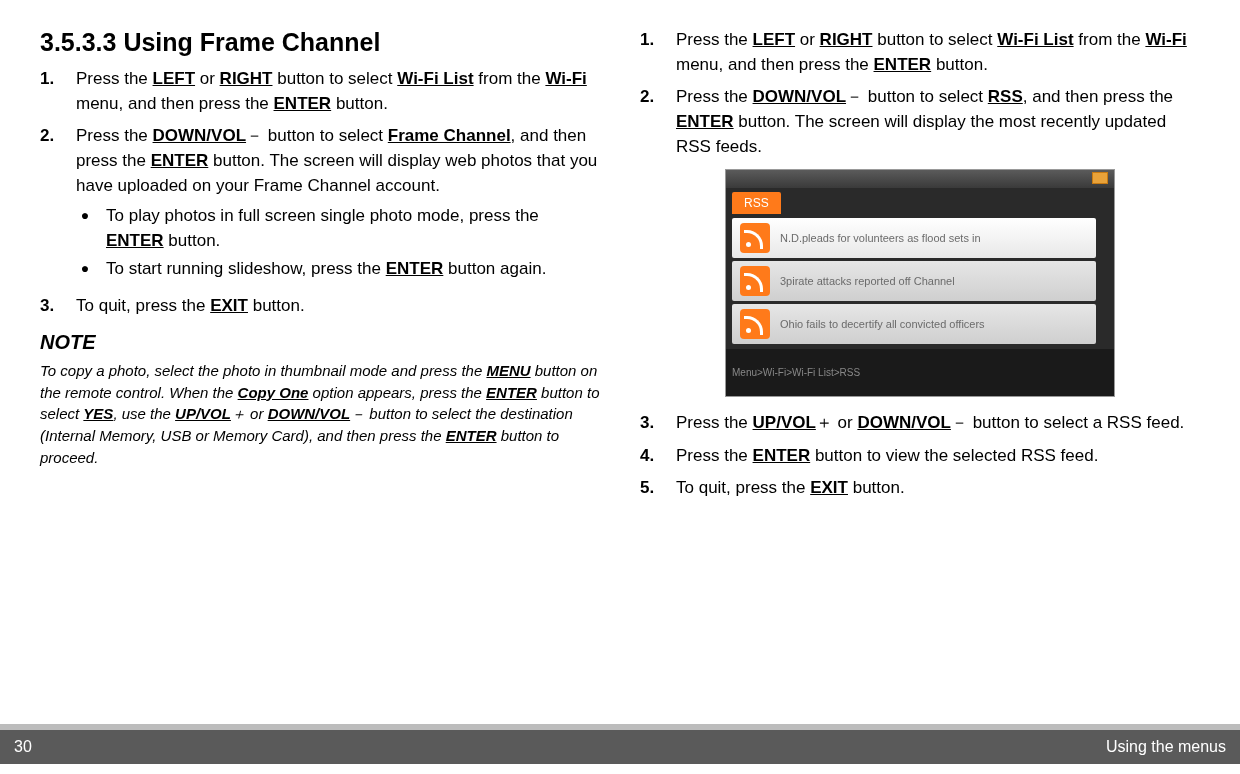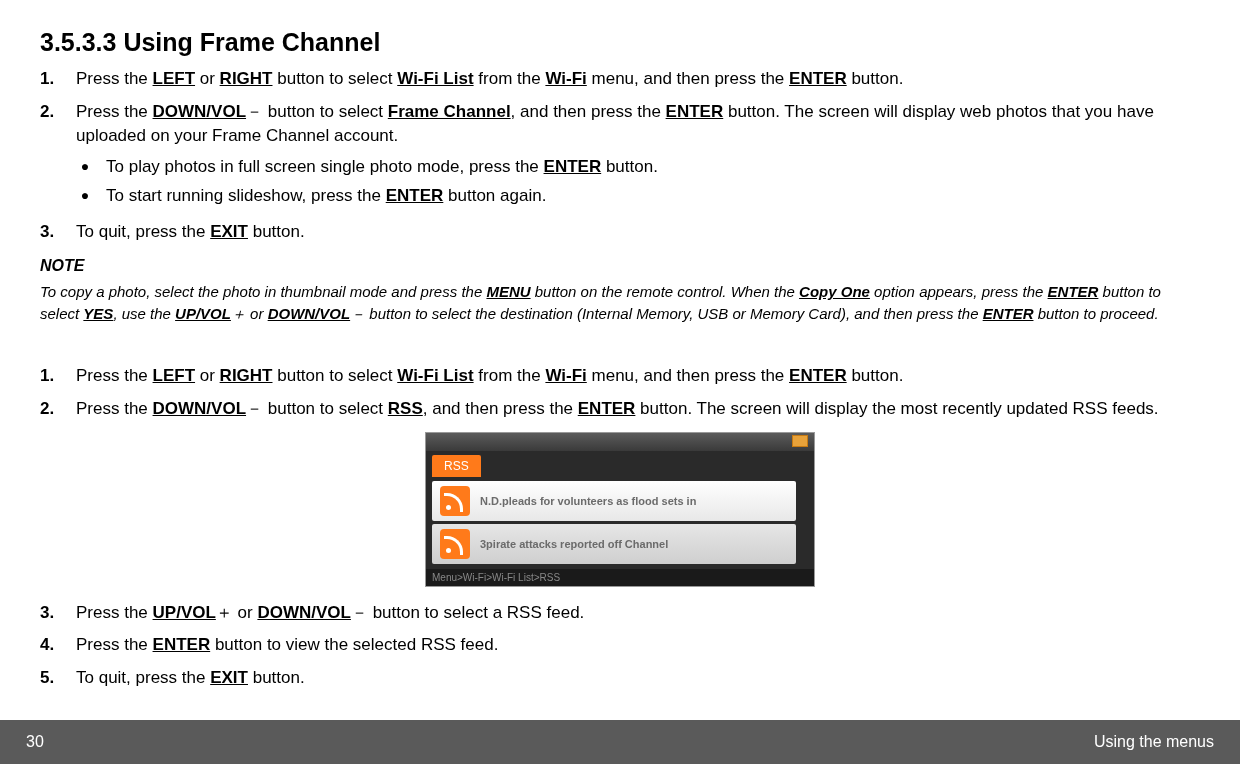--- a/index.html
+++ b/index.html
@@ -8,21 +8,20 @@
     background: #fff;
     width: 1240px;
     height: 774px;
     position: relative;
     color: #000;
   }
   .page {
     display: flex;
     gap: 40px;
     padding: 28px 40px 20px 40px;
-    flex-direction: column;
   }
   .col {
     flex: 1;
     min-width: 0;
   }
   h2 {
     font-size: 25px;
     font-weight: bold;
     margin-bottom: 10px;
   }
@@ -54,21 +53,21 @@
     font-size: 17px;
     line-height: 1.45;
   }
   .bullet {
     min-width: 18px;
     text-align: center;
     font-size: 14px;
     line-height: 22px;
   }
   .note-h {
-    font-size: 16px;
+    font-size: 20px;
     font-weight: bold;
     font-style: italic;
     margin: 12px 0 6px 0;
   }
   .note {
     font-style: italic;
     font-size: 15px;
     line-height: 1.45;
   }
   b { font-weight: bold; text-decoration: underline; }
@@ -95,21 +94,21 @@
   }
   .rss-tab {
     display: inline-block;
     background: #ff7a1a;
     color: #fff;
     padding: 4px 12px;
     font-size: 12px;
     margin: 4px 0 0 6px;
     border-radius: 2px 2px 0 0;
   }
-  .rss-list { padding: 4px 18px 2px 6px; font-weight: bold; }
+  .rss-list { padding: 4px 18px 2px 6px; }
   .rss-item {
     display: flex;
     align-items: center;
     gap: 10px;
     background: linear-gradient(#e6e6e6,#cfcfcf);
     margin-bottom: 3px;
     padding: 5px 8px;
     border-radius: 2px;
   }
   .rss-item.sel { background: linear-gradient(#fff,#e8e8e8); }
@@ -135,40 +134,40 @@
     width:16px; height:16px;
     border:3px solid #fff;
     border-left:none; border-bottom:none;
     border-radius:0 16px 0 0;
   }
   .rss-txt { color:#6b6b6b; font-size:11px; }
   .rss-crumb {
     background:#1a1a1a;
     color:#888;
     font-size:10px;
-    padding:3px 6px;
+    padding:18px 6px;
   }
   
   .footer-thin {
     position:absolute;
     left:0; right:0;
     bottom:44px;
     height:6px;
     background:#bcbcbc;
   }
   .footer {
     position: absolute;
     left: 0; right: 0; bottom: 10px;
-    height: 44px;
+    height: 34px;
     background: #5a5a5a;
     color: #fff;
     display: flex;
     align-items: center;
     justify-content: space-between;
-    padding: 0 26px;
+    padding: 0 14px;
     font-size: 16px;
   }
 </style>
 </head>
 <body>
 
 <div class="page">
   <div class="col">
     <h2>3.5.3.3 Using Frame Channel</h2>
     <ol class="steps" id="steps-left">
@@ -219,20 +218,24 @@
       </div>
       <div class="rss-list" id="rss-list">
           <div class="rss-item sel">
             <div class="rss-icon"></div>
             <div class="rss-txt">N.D.pleads for volunteers as flood sets in</div>
           </div>
           <div class="rss-item">
             <div class="rss-icon"></div>
             <div class="rss-txt">3pirate attacks reported off Channel</div>
           </div>
+          <div class="rss-item">
+            <div class="rss-icon"></div>
+            <div class="rss-txt">Ohio fails to decertify all convicted officers</div>
+          </div>
         </div>
       <div class="rss-crumb">Menu&gt;Wi-Fi&gt;Wi-Fi List&gt;RSS</div>
     </div>
 
     <ol class="steps" id="steps-right-b">
         <li>
           <span class="num">3.</span>
           <div class="body">Press the <b>UP/VOL</b><span class="plusminus">＋</span> or <b>DOWN/VOL</b><span class="plusminus">－</span> button to select a RSS feed.</div>
         </li>
         <li>

